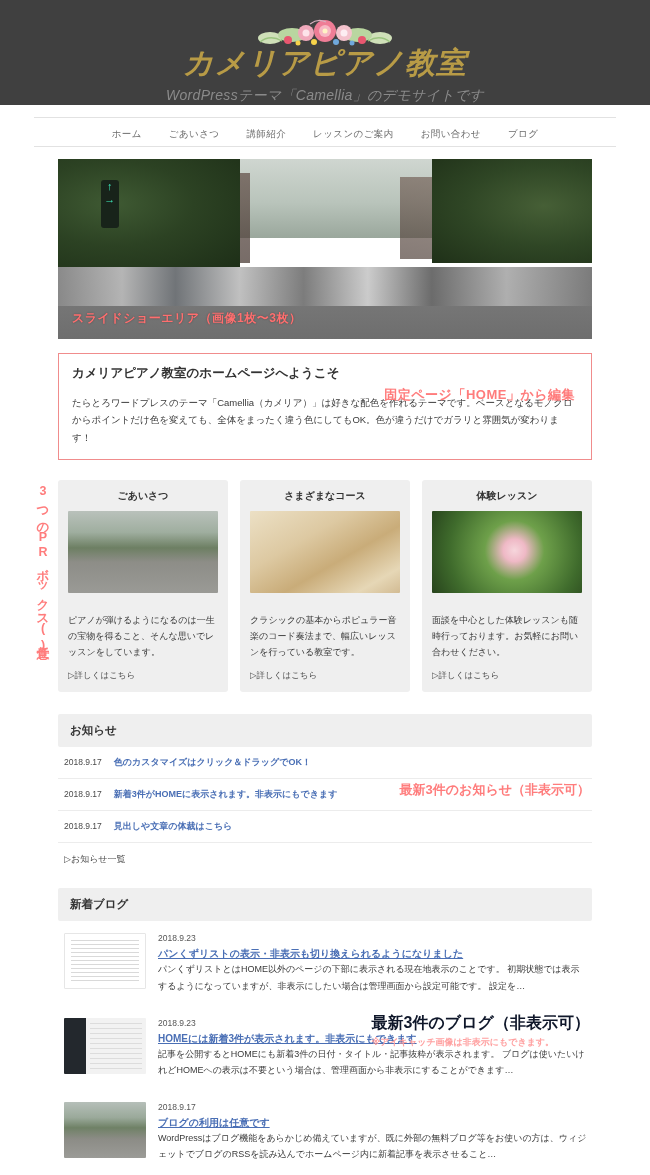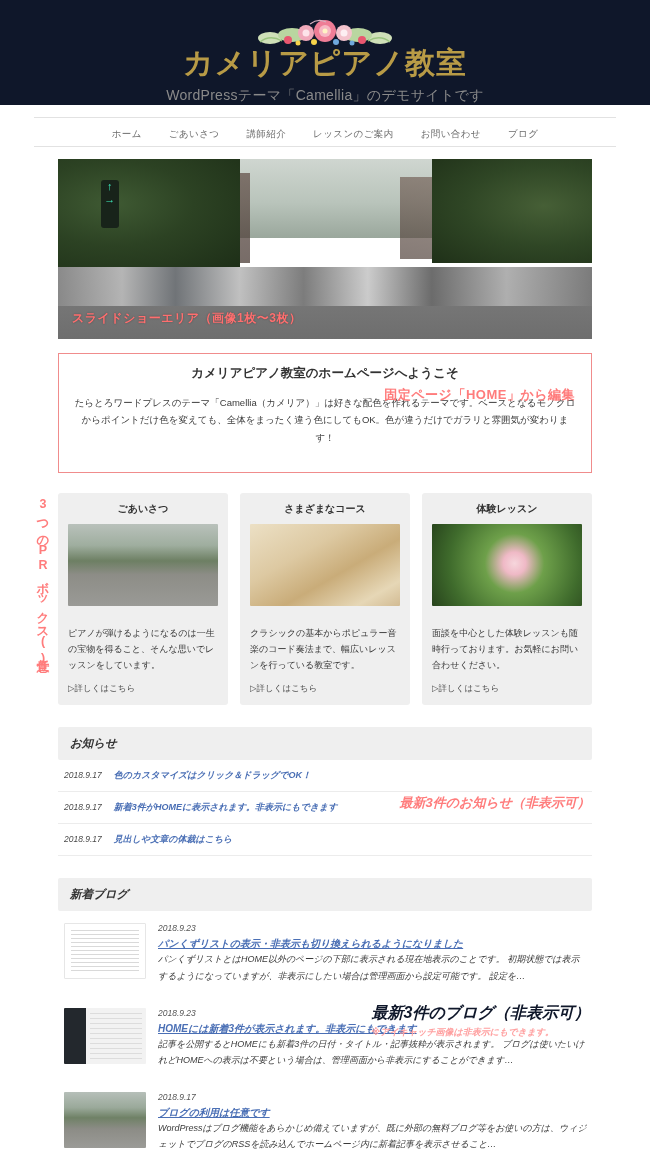--- a/index.html
+++ b/index.html
@@ -7,21 +7,21 @@
     width: 650px;
     height: 1175px;
     background: #ffffff;
     font-family: "Liberation Sans", "DejaVu Sans", sans-serif;
     color: #333333;
     overflow: hidden;
   }
   .page { width: 650px; height: 1175px; position: relative; background:#fff; }
 
   
-  .site-header { padding-top: 16px; text-align: center; background:#0f172a; }
+  .site-header { padding-top: 16px; text-align: center; background:#404040;font-style:italic; }
   .flower-art { width: 170px; height: 34px; margin: 0 auto -4px; display:block; }
   .site-title {
     font-family: "Liberation Serif", "DejaVu Serif", serif;
     font-size: 30px;
     font-weight: 700;
     color: #b89b46;
     letter-spacing: 1px;
     line-height: 1.15;
   }
   .site-desc { font-size: 14px; color:#8a8a8a; margin-top: 6px; letter-spacing:.3px; }
@@ -62,23 +62,22 @@
     position:absolute; left:14px; bottom:12px;
     font-size: 12px; font-weight:700; color:#ff6f6f;
     text-shadow: 0 0 2px rgba(0,0,0,.35);
     letter-spacing:.5px;
   }
 
   
   .welcome-box {
     margin: 14px 58px 0;
     border: 1px solid #f08c8c;
-    padding: 11px 13px 26px;
+    padding: 11px 13px 13px;
     position:relative;
-    text-align:center;
   }
   .welcome-title { font-size: 12.5px; font-weight:700; color:#333; margin-bottom:12px; }
   .welcome-body { font-size: 9.5px; line-height: 1.85; color:#3a3a3a; }
   .annot-edit {
     position:absolute; right: 16px; top: 32px;
     font-size: 13px; color:#ff7c7c; font-weight:700; letter-spacing:.5px;
   }
 
   
   .pr-section { margin: 20px 58px 0; display:flex; gap: 12px; position:relative; }
@@ -92,21 +91,21 @@
   .pr-title { text-align:center; font-size:10px; font-weight:700; color:#333; margin-bottom:8px; }
   .pr-thumb { width:100%; height: 82px; border-radius:1px; }
   .thumb-street { background:
       linear-gradient(#b9c1bb 0%, #9fae9f 26%, #6d7f63 45%, #8d8d87 62%, #9a9a96 100%); }
   .thumb-flower { background:
       radial-gradient(circle at 55% 48%, #f6d6dc 0%, #efb9c6 12%, #6ea04a 32%, #3f6b2c 70%, #27431c 100%); }
   .pr-text { font-size: 9px; line-height:1.75; color:#3a3a3a; margin-top: 20px; }
   .pr-more { text-align:left; font-size: 8.5px; color:#4a4a4a; margin-top: 10px; }
 
   
-  .panel { margin: 22px 58px 0; font-style: italic; }
+  .panel { margin: 22px 58px 0; }
   .panel-head {
     background:#efefef; padding: 9px 12px; font-size: 11.5px; font-weight:700; color:#333;
     border-radius:2px;
   }
   .news-list { list-style:none; position:relative; }
   .news-item {
     display:flex; gap: 12px; align-items:baseline;
     padding: 9px 4px 9px 6px; border-bottom:1px solid #ececec; font-size: 9px;
   }
   .news-date { color:#4a4a4a; white-space:nowrap; font-size: 8.5px; }
@@ -246,20 +245,21 @@
       <li class="news-item">
         <span class="news-date">2018.9.17</span>
         <a class="news-link" href="#">新着3件がHOMEに表示されます。非表示にもできます</a>
       </li>
       <li class="news-item">
         <span class="news-date">2018.9.17</span>
         <a class="news-link" href="#">見出しや文章の体裁はこちら</a>
       </li>
       <div class="annot-news">最新3件のお知らせ（非表示可）</div>
     </ul>
+    <div class="news-more">▷お知らせ一覧</div>
   </section>
 
   <section class="panel">
     <div class="panel-head">新着ブログ</div>
     <div class="blog-list">
 
       <article class="blog-item">
         <div class="blog-thumb thumb-doc"></div>
         <div class="blog-body">
           <div class="blog-date">2018.9.23</div>

